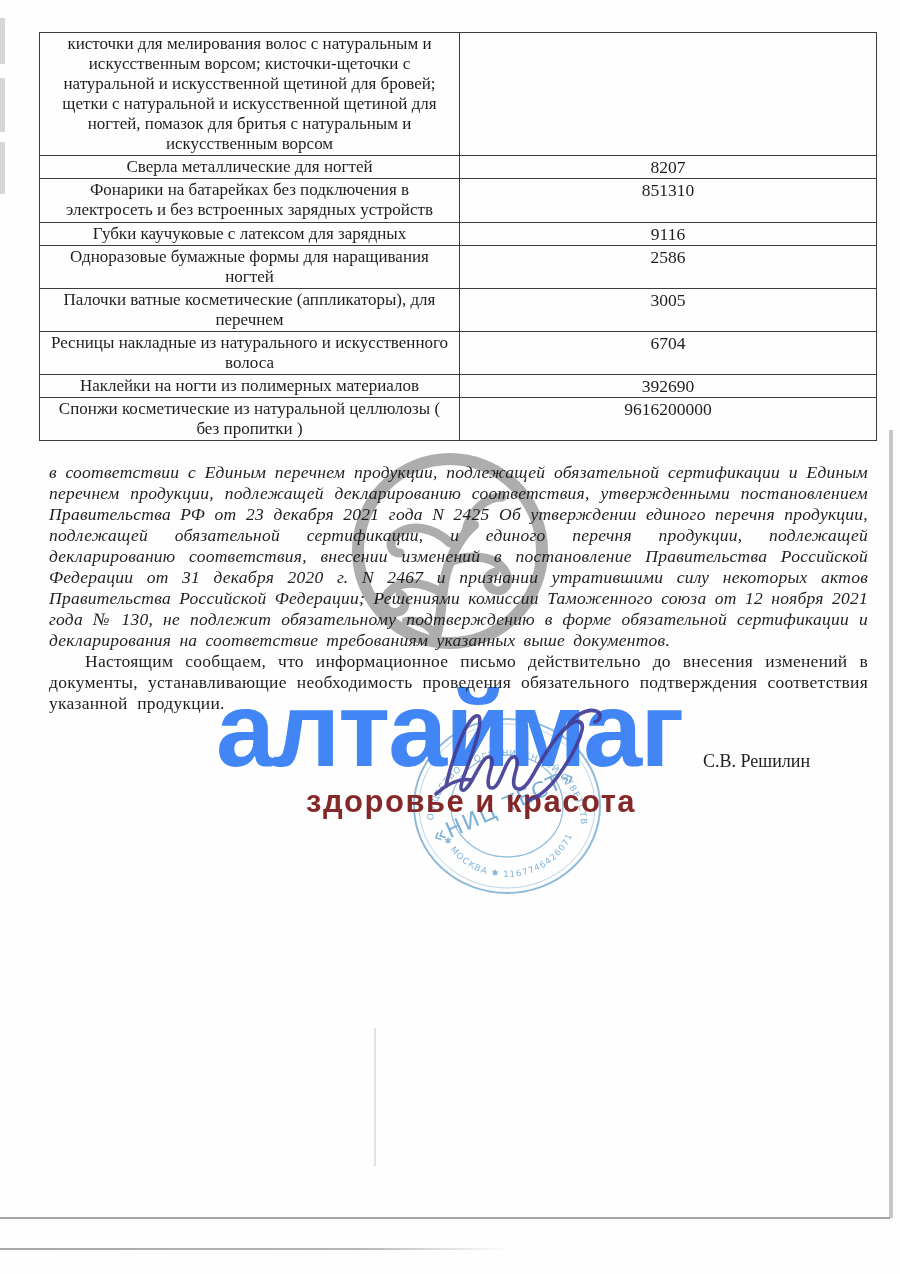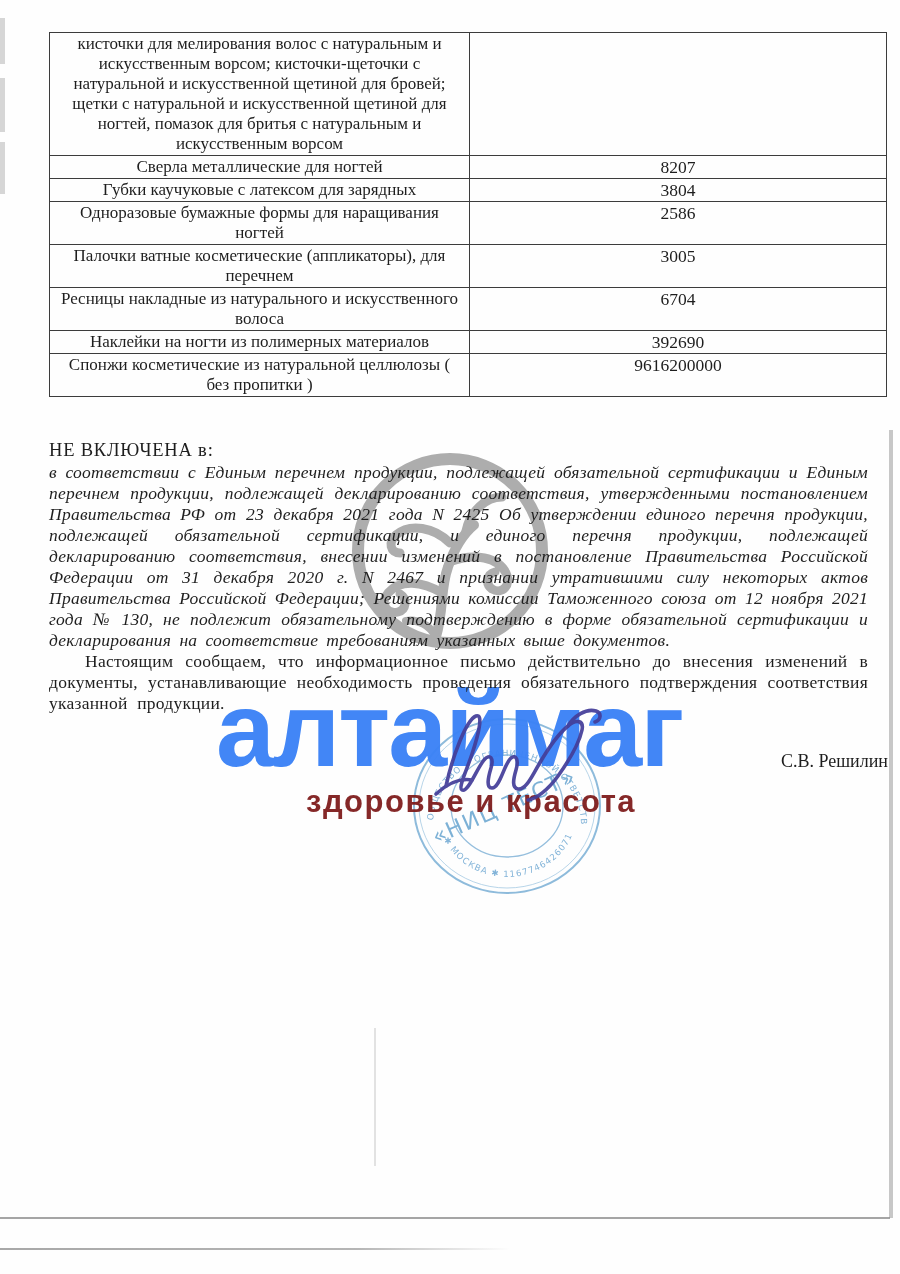--- a/index.html
+++ b/index.html
@@ -1,39 +1,39 @@
 <!DOCTYPE html>
 <html><head>
 <meta charset="utf-8">
 <style>
   html,body{margin:0;padding:0;background:#e8e8e8;}
   #page{position:relative;width:900px;height:1274px;background:#fefefe;overflow:hidden;
         font-family:"Liberation Serif", serif;color:#1e1e1e;}
 
   
-  #prod-table{position:absolute;left:49px;top:32px;width:838px;border-collapse:collapse;
+  #prod-table{position:absolute;left:39px;top:32px;width:838px;border-collapse:collapse;
               table-layout:fixed;z-index:3;filter:blur(0.2px);}
   #prod-table td{border:1px solid #3c3c3c;font-size:17px;line-height:20px;text-align:center;
                  padding:1px 6px;vertical-align:top;}
   #prod-table td.code{font-size:17.5px;}
   #prod-table col.c1{width:420px;}
   tr.r1 td{height:119px;} tr.r2 td{height:19px;} tr.r3 td{height:41px;}
   tr.r4 td{height:20px;} tr.r5 td{height:40px;} tr.r6 td{height:36px;}
   tr.r7 td{height:39px;} tr.r8 td{height:20px;} tr.r9 td{height:40px;}
   tr.r9 td{border-bottom:1.5px dashed #6e6e6e;}
 
   
   .doc-text{position:absolute;left:49px;width:819px;z-index:3;filter:blur(0.2px);}
   #not-included{top:440px;font-size:18.5px;letter-spacing:0.8px;}
   #para1{top:462px;font-size:17.5px;line-height:21px;text-align:justify;
          word-spacing:3.5px;letter-spacing:0.25px;font-style:italic;}
   #para2{top:651px;font-size:17.5px;line-height:21px;text-align:justify;
          word-spacing:5px;letter-spacing:0.25px;text-indent:36px;}
   #sig-role{top:748px;width:330px;font-size:18px;line-height:28px;}
-  #sig-name{top:751px;left:728px;width:160px;font-size:18px;text-align:right;}
+  #sig-name{top:751px;left:703px;width:160px;font-size:18px;}
 
   
   #wm-logo{position:absolute;left:340px;top:441px;z-index:2;opacity:.88;filter:blur(.5px);}
   #wm-word{position:absolute;left:216px;top:676px;z-index:2;color:#3b82f6;
            font-family:"Liberation Sans",sans-serif;font-weight:bold;font-size:106px;
            letter-spacing:-2px;line-height:1;opacity:.96;filter:blur(.4px);}
   #wm-tagline{position:absolute;left:306px;top:784px;z-index:2;color:#7f1d1d;
            font-family:"Liberation Sans",sans-serif;font-weight:bold;font-size:31px;
            letter-spacing:1.5px;opacity:.95;filter:blur(.3px);}
 
@@ -64,23 +64,27 @@
       </colgroup>
     <tbody>
       <tr class="r1">
         <td>кисточки для мелирования волос с натуральным и искусственным ворсом; кисточки-щеточки с натуральной и искусственной щетиной для бровей; щетки с натуральной и искусственной щетиной для ногтей, помазок для бритья с натуральным и искусственным ворсом</td>
         <td class="code"></td>
       </tr>
       <tr class="r2">
         <td>Сверла металлические для ногтей</td>
         <td class="code">8207</td>
       </tr>
+      <tr class="r3">
+        <td>Фонарики на батарейках без подключения в электросеть и без встроенных зарядных устройств</td>
+        <td class="code">851310</td>
+      </tr>
       <tr class="r4">
         <td>Губки каучуковые с латексом для зарядных</td>
-        <td class="code">3804</td>
+        <td class="code">9116</td>
       </tr>
       <tr class="r5">
         <td>Одноразовые бумажные формы для наращивания ногтей</td>
         <td class="code">2586</td>
       </tr>
       <tr class="r6">
         <td>Палочки ватные косметические (аппликаторы), для перечнем</td>
         <td class="code">3005</td>
       </tr>
       <tr class="r7">
@@ -91,21 +95,20 @@
         <td>Наклейки на ногти из полимерных материалов</td>
         <td class="code">392690</td>
       </tr>
       <tr class="r9">
         <td>Спонжи косметические из натуральной целлюлозы ( без пропитки )</td>
         <td class="code">9616200000</td>
       </tr>
     </tbody>
   </table>
 
-  <div id="not-included" class="doc-text">НЕ ВКЛЮЧЕНА в:</div>
 
   <div id="para1" class="doc-text">в соответствии с Единым перечнем продукции, подлежащей обязательной сертификации и Единым перечнем продукции, подлежащей декларированию соответствия, утвержденными постановлением Правительства РФ от 23 декабря 2021 года N 2425 Об утверждении единого перечня продукции, подлежащей обязательной сертификации, и единого перечня продукции, подлежащей декларированию соответствия, внесении изменений в постановление Правительства Российской Федерации от 31 декабря 2020 г. N 2467 и признании утратившими силу некоторых актов Правительства Российской Федерации; Решениями комиссии Таможенного союза от 12 ноября 2021 года № 130, не подлежит обязательному подтверждению в форме обязательной сертификации и декларирования на соответствие требованиям указанных выше документов.</div>
 
   <div id="para2" class="doc-text">Настоящим сообщаем, что информационное письмо действительно до внесения изменений в документы, устанавливающие необходимость проведения обязательного подтверждения соответствия указанной продукции.</div>
 
 
   <div id="sig-name" class="doc-text">С.В. Решилин</div>
 
   <svg id="wm-logo" width="220" height="220" viewBox="0 0 220 220">
     <g fill="none" stroke="#a2a2a2" stroke-linecap="round">

